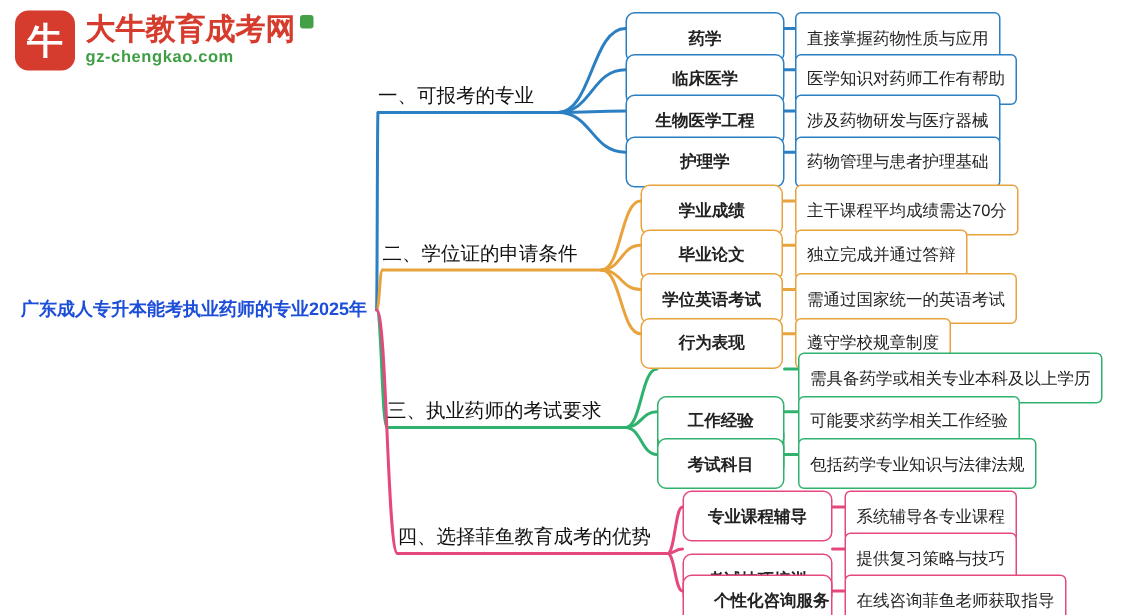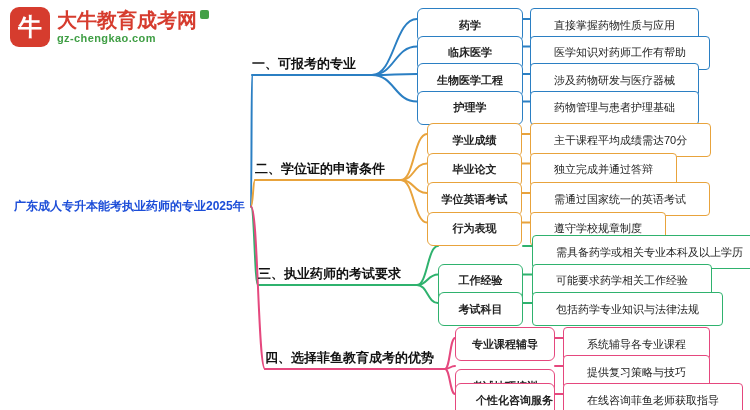--- a/index.html
+++ b/index.html
@@ -13,26 +13,26 @@
              display:flex;align-items:center;justify-content:center;
              font-size:24px;font-weight:bold;}
   .logo-text{display:flex;flex-direction:column;line-height:1.2;}
   .logo-title{color:#d63c2e;font-weight:bold;font-size:20px;display:flex;align-items:flex-start;gap:3px;white-space:nowrap;}
   .logo-badge{width:9px;height:9px;background:#43a047;border-radius:2px;margin-top:2px;flex:0 0 auto;}
   .logo-url{color:#3f9e44;font-size:11px;font-weight:bold;letter-spacing:.4px;}
 
   
   .root{position:absolute;left:14px;top:198px;font-size:12px;font-weight:bold;color:#1d4ed8;
         white-space:nowrap;z-index:1;}
-  .branch-label{position:absolute;height:18px;line-height:18px;font-size:13px;font-weight:bold;
+  .branch-label{position:absolute;height:18px;line-height:18px;font-size:13px;font-weight:normal;
                 color:#111;white-space:nowrap;z-index:1;text-align:center;}
   .node{position:absolute;box-sizing:border-box;height:34px;background:#fff;display:flex;
         align-items:center;white-space:nowrap;font-size:11px;color:#222;z-index:1;}
   .label-box{justify-content:center;font-weight:bold;border:1.6px solid;border-radius:6px;padding:0 4px;}
-  .desc-box{padding:0 23px;border:1.6px solid;border-radius:4px;}
+  .desc-box{padding:0 7px;border:1.6px solid;border-radius:4px;}
 </style>
 </head>
 <body>
 
 <div id="stage">
   <svg id="connector-svg" width="750" height="410" viewBox="0 0 750 410">
       <path d="M 251 206.5 C 251.5 206.5, 251.5 75, 252 75" stroke="#2b7fc3" stroke-width="2" fill="none" stroke-linecap="round"></path>
       <path d="M 252 75 L 372 75" stroke="#2b7fc3" stroke-width="2" fill="none" stroke-linecap="round"></path>
       <path d="M 372 75 C 394.5 75, 394.5 19, 417 19" stroke="#2b7fc3" stroke-width="2" fill="none" stroke-linecap="round"></path>
       <path d="M 523 19 L 530 19" stroke="#2b7fc3" stroke-width="2" fill="none" stroke-linecap="round"></path>

